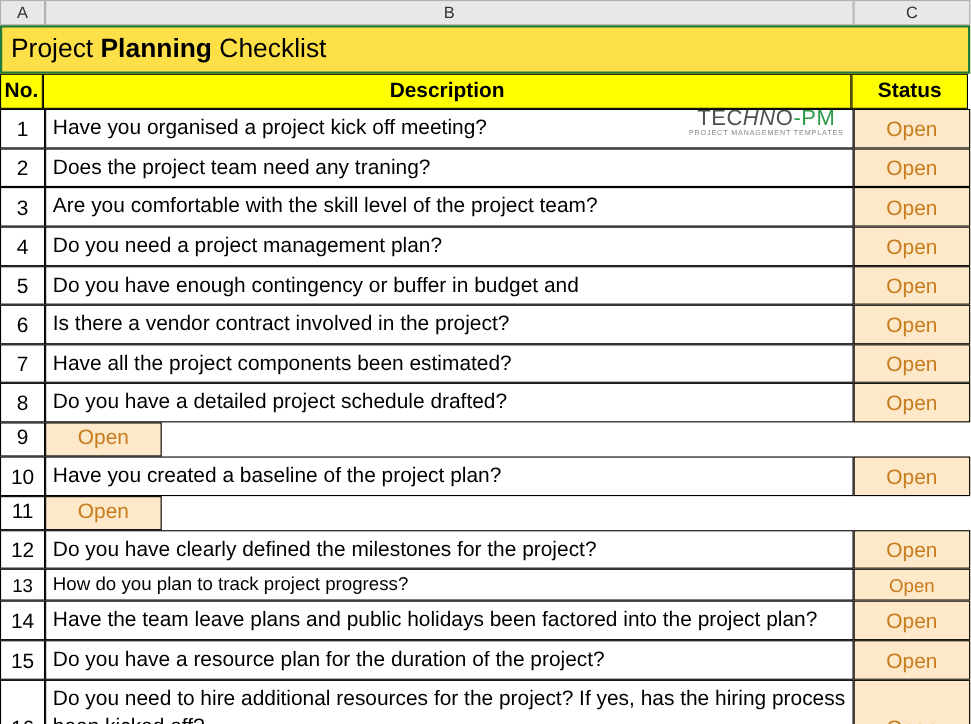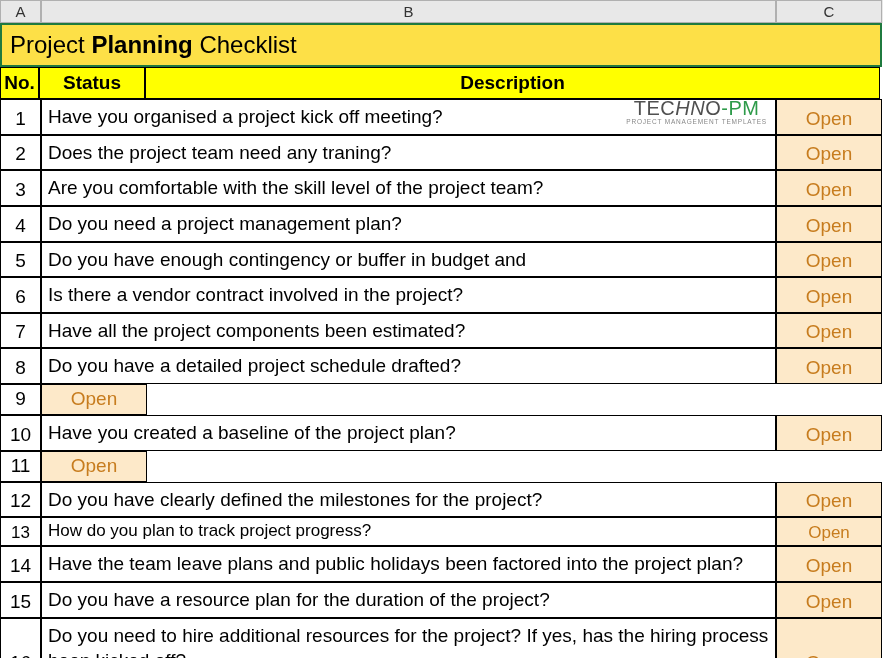--- a/index.html
+++ b/index.html
@@ -141,22 +141,22 @@
   </div>
 
   <div class="title-row">
     <div class="title-cell">
       <span>Project </span><span class="bold">Planning</span><span> Checklist</span>
     </div>
   </div>
 
   <div class="header-row">
     <div class="header-cell hdr-no">No.</div>
+    <div class="header-cell hdr-desc">Description</div>
     <div class="header-cell hdr-status">Status</div>
-    <div class="header-cell hdr-desc">Description</div>
   </div>
 
   <div class="rows-container">
     <div class="data-row">
       <div class="cell cell-no">1</div>
       <div class="cell cell-desc">
         <span>Have you organised a project kick off meeting?</span>
         <div class="logo">
           <div class="logo-main">
             <span>TEC</span><span style="font-style:italic;">HN</span><span>O</span><span class="pm">-PM</span>

